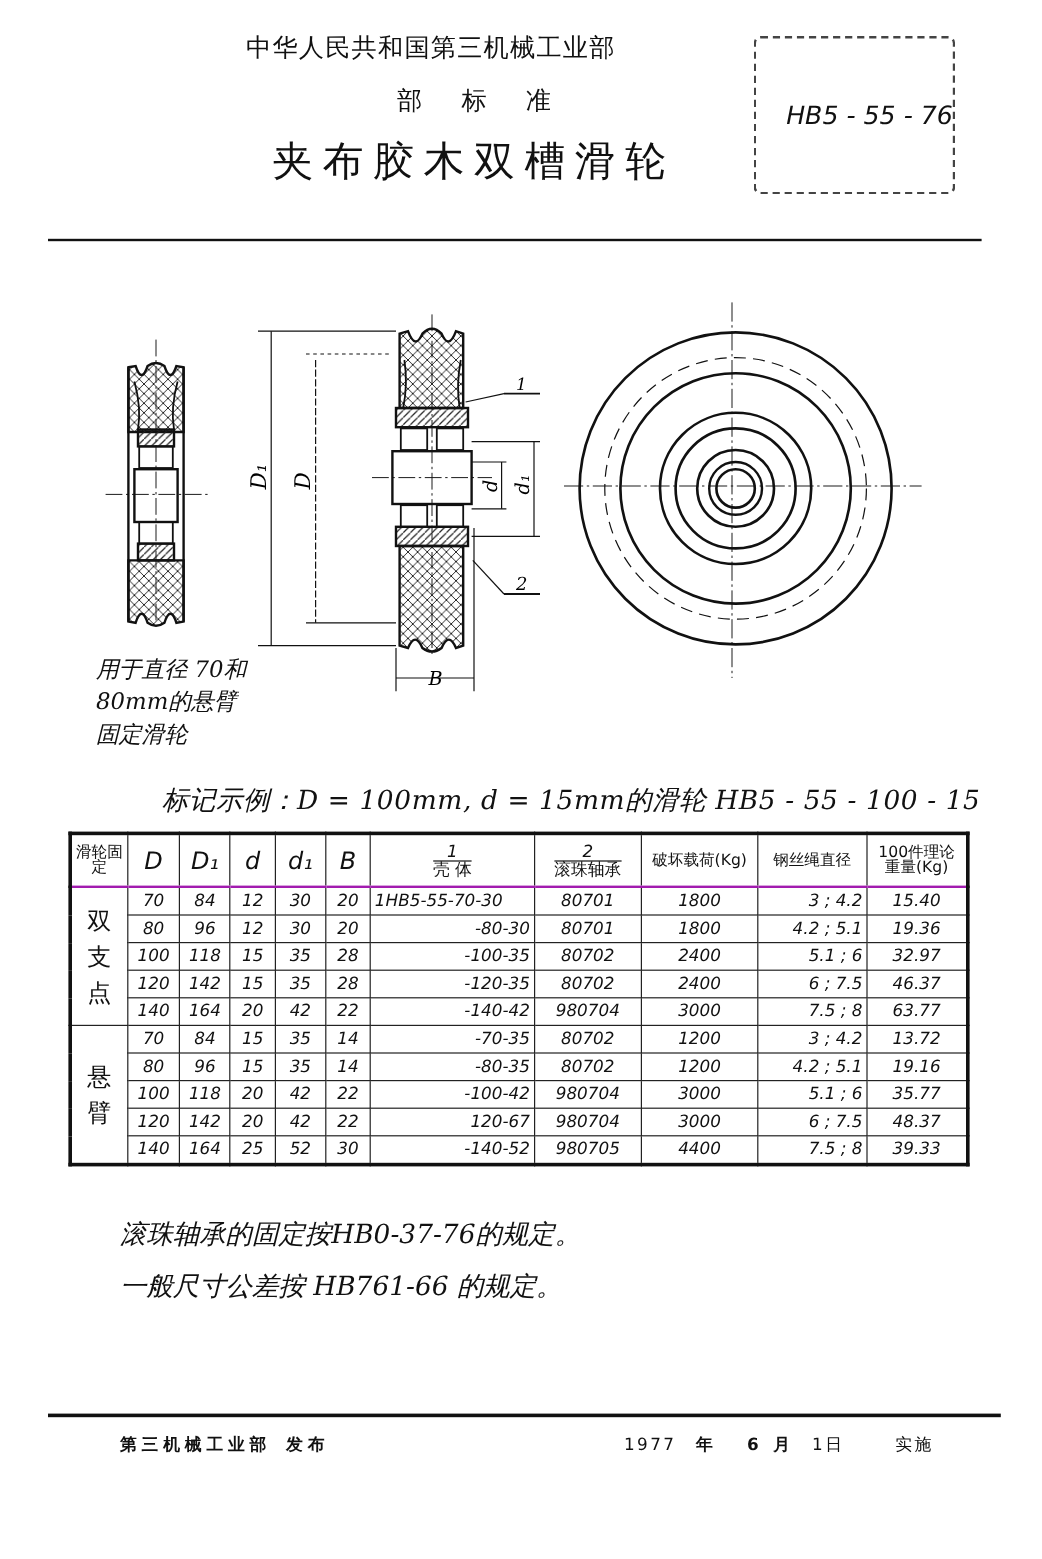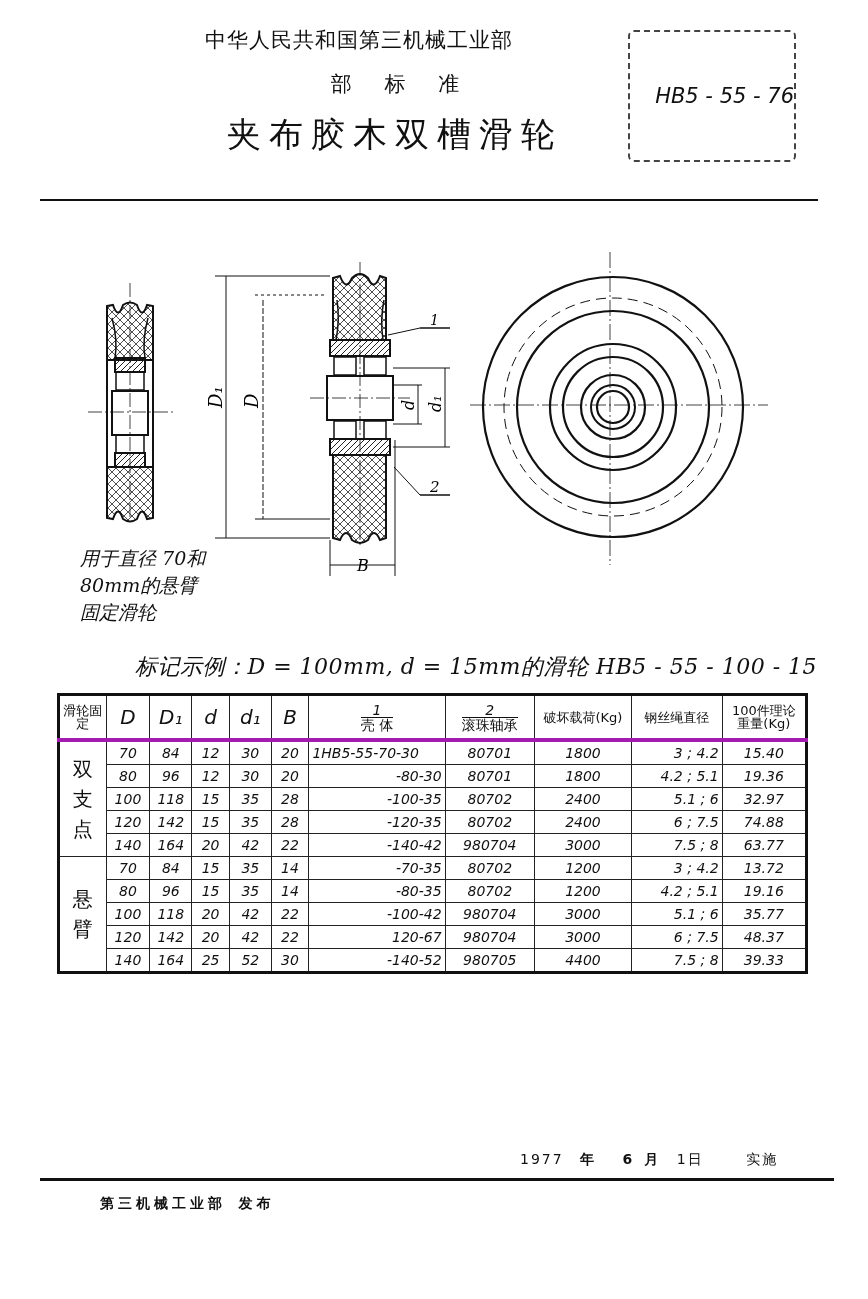--- a/index.html
+++ b/index.html
@@ -13,32 +13,32 @@
               display: flex; align-items: center; justify-content: flex-end; font-family: "DejaVu Sans", sans-serif;
               font-size: 21px; font-style: italic; }
     .rule-top { left: 40px; top: 199px; width: 778px; height: 2px; background: #111; }
     .rule-bot { left: 40px; top: 1178px; width: 794px; height: 3px; background: #111; }
     .caption { left: 80px; top: 545px; width: 150px; font-size: 19px; line-height: 27px; font-style: italic; }
     .example { left: 125px; top: 652px; width: 700px; font-size: 22px; font-style: italic; letter-spacing: 0.5px; white-space: nowrap; margin-left: 10px; }
     table.spec { position: absolute; left: 57px; top: 693px; width: 751px; border-collapse: collapse;
                  border: 3px solid #111; font-family: "DejaVu Sans", sans-serif; }
     table.spec td, table.spec th { border: 1px solid #222; padding: 0 3px; height: 22px; font-weight: normal;
                  font-size: 14px; font-style: italic; text-align: center; line-height: 1; }
-    table.spec thead th { height: 42px; font-size: 13px; border-bottom: 4px solid #a21caf; }
+    table.spec thead th { height: 42px; font-size: 13px; border-bottom: 2px solid #a21caf; }
     table.spec thead th.big { font-size: 20px; }
     table.spec .grp { font-style: normal; font-size: 20px; line-height: 30px; writing-mode: horizontal-tb; width: 40px; }
     table.spec .grp span { display: block; }
     table.spec td.r { text-align: right; font-style: italic; }
     table.spec td.l { text-align: left; }
     .frac { display: inline-block; text-align: center; }
     .frac .num { display: block; border-bottom: 1px solid #111; padding: 0 12px; font-size: 14px; }
     .frac .den { display: block; font-style: normal; font-size: 14px; }
     .notes { left: 100px; top: 1008px; width: 600px; font-size: 22px; line-height: 43px; font-style: italic; }
     .footer-left { left: 100px; top: 1195px; font-family: Liberation Mono, monospace; font-weight: bold; font-size: 14px; letter-spacing: 4px; }
-    .footer-right { left: 520px; top: 1151px; font-family: "DejaVu Sans", sans-serif; font-size: 14px; letter-spacing: 2px; white-space: nowrap; }
+    .footer-right { left: 520px; top: 1195px; font-family: "DejaVu Sans", sans-serif; font-size: 14px; letter-spacing: 2px; white-space: nowrap; }
     .footer-right b { margin: 0 10px; }
   </style>
 </head>
 <body>
 
 <div class="abs hdr1">中华人民共和国第三机械工业部</div>
 <div class="abs hdr2">部 标 准</div>
 <div class="abs hdr3">夹布胶木双槽滑轮</div>
 <div class="abs stdbox">
   <span>HB5 - 55 - 76</span>
@@ -216,21 +216,21 @@
       <tr>
         <td>120</td>
         <td>142</td>
         <td>15</td>
         <td>35</td>
         <td>28</td>
         <td class="r">-120-35</td>
         <td>80702</td>
         <td>2400</td>
         <td class="r">6 ; 7.5</td>
-        <td>74.88</td>
+        <td>46.37</td>
       </tr>
       <tr>
         <td>140</td>
         <td>164</td>
         <td>20</td>
         <td>42</td>
         <td>22</td>
         <td class="r">-140-42</td>
         <td>980704</td>
         <td>3000</td>
@@ -298,20 +298,22 @@
         <td class="r">-140-52</td>
         <td>980705</td>
         <td>4400</td>
         <td class="r">7.5 ; 8</td>
         <td>39.33</td>
       </tr>
     </tbody>
 </table>
 
 <div class="abs notes">
+  <div>滚珠轴承的固定按HB0-37-76的规定。</div>
+  <div>一般尺寸公差按 HB761-66 的规定。</div>
 </div>
 
 <div class="abs rule-bot"></div>
 <div class="abs footer-left">第三机械工业部 发布</div>
 <div class="abs footer-right">
   <span>1977</span>
   <b>年</b>
   <b>6</b><b style="margin-left:0">月</b>
   <span>1</span><span>日</span>
   <span style="margin-left:36px">实施</span>

